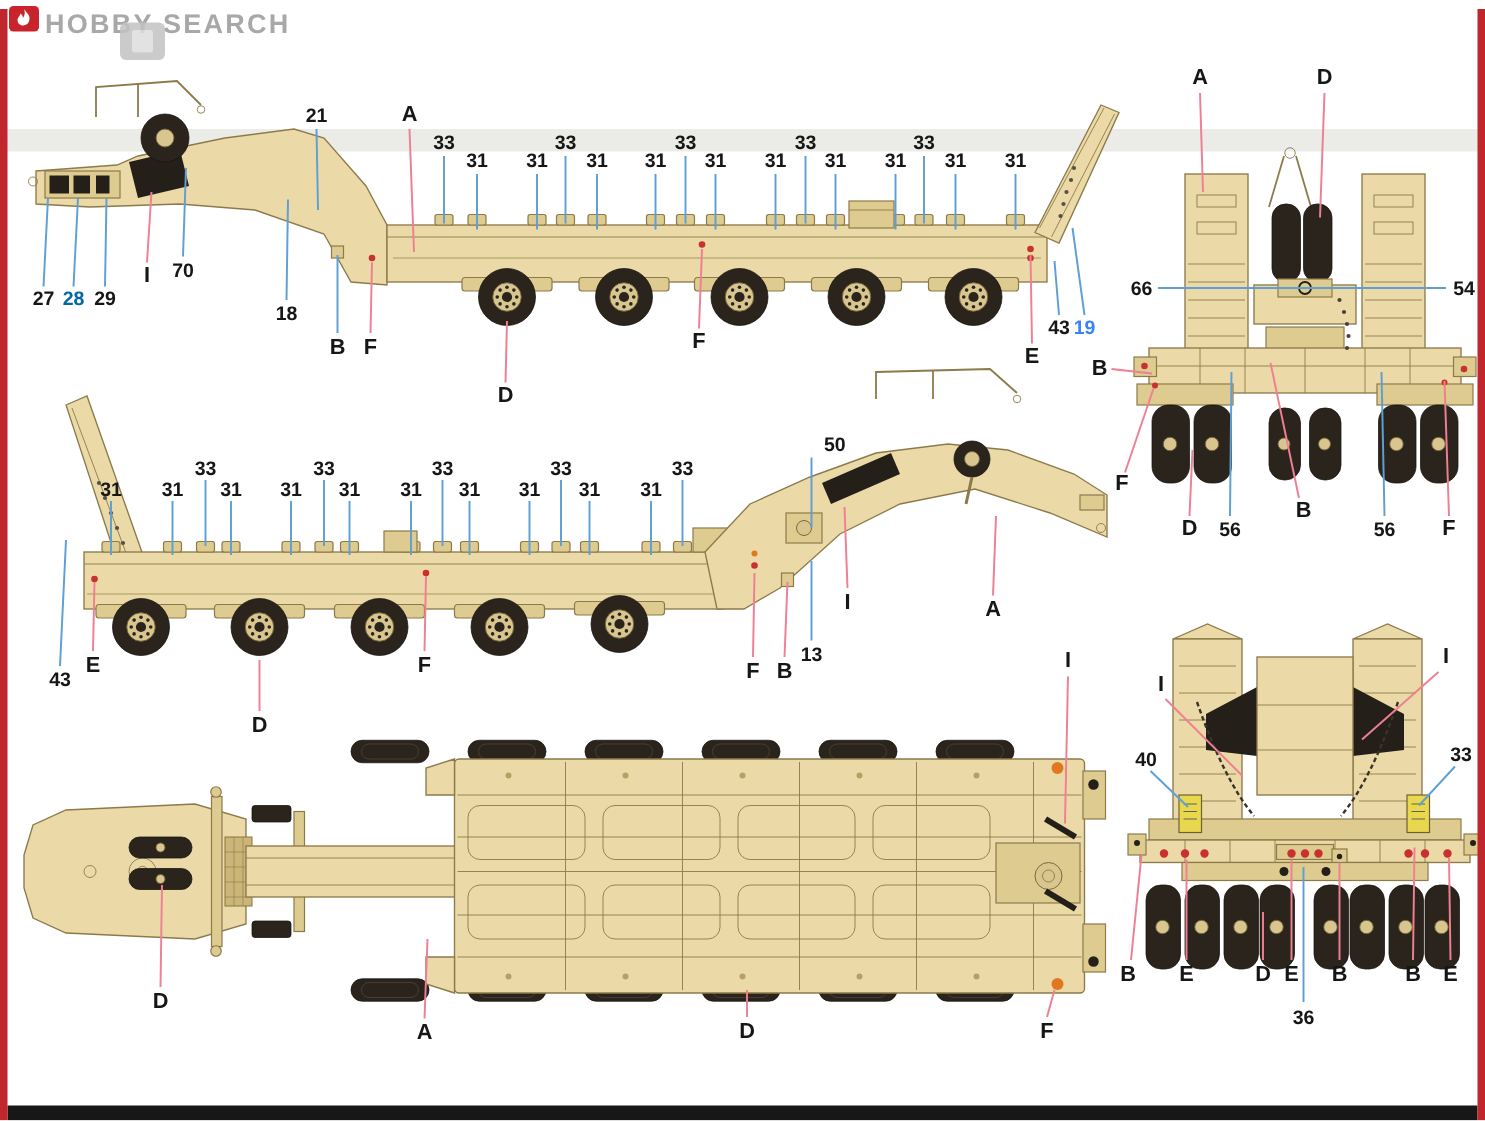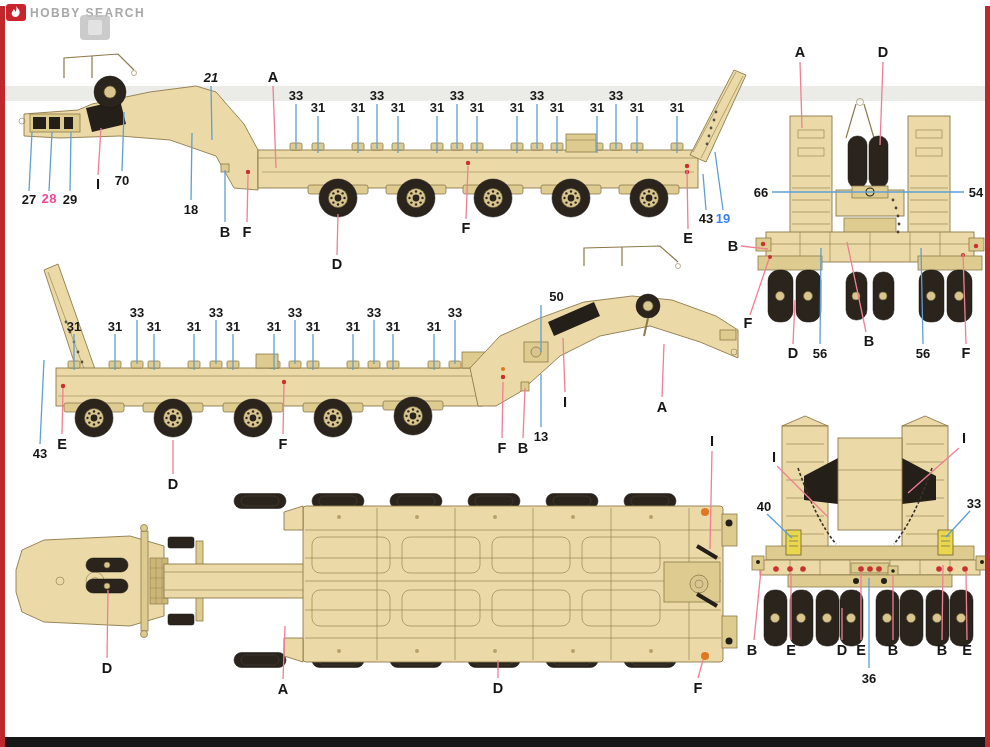--- a/index.html
+++ b/index.html
@@ -3,21 +3,21 @@
 <meta charset="utf-8">
 <title>M1000 Heavy Equipment Transporter Semi-trailer</title>
 <style>
   html,body{margin:0;padding:0;background:#ffffff;}
   .page{position:relative;width:990px;height:747px;background:#ffffff;overflow:hidden;
         font-family:"Liberation Sans",sans-serif;}
   .scan-band{position:absolute;left:0;top:86px;width:990px;height:15px;background:#ebebe8;}
   .logo{position:absolute;left:6px;top:4px;height:30px;}
   .logo-flame{position:absolute;left:0;top:0;width:20px;height:17px;background:#c8242b;border-radius:3px;}
   .logo-flame svg{position:absolute;left:2px;top:1px;}
-  .brand{position:absolute;left:24px;top:2px;font-size:12px;font-weight:700;color:#a8a8a8;
+  .brand{position:absolute;left:24px;top:2px;font-size:18px;font-weight:700;color:#a8a8a8;
          letter-spacing:1.5px;white-space:nowrap;}
   .photo-icon{position:absolute;left:74px;top:11px;width:30px;height:25px;background:#c3c3c3;
               border-radius:4px;opacity:.85;}
   .photo-icon .inner{position:absolute;left:8px;top:5px;width:14px;height:15px;background:#dedede;border-radius:2px;}
   .title{position:absolute;left:64px;top:11px;margin:0;font-size:19px;font-weight:700;font-style:italic;
          color:#323232;white-space:nowrap;z-index:5;}
   #art{position:absolute;left:0;top:0;z-index:2;}
   .callout{position:absolute;transform:translate(-50%,-50%);font-weight:700;font-size:13px;
            color:#161616;white-space:nowrap;z-index:6;line-height:1;}
   .callout.letter{font-size:14.5px;}
@@ -531,39 +531,39 @@
         <line x1="842" y1="640" x2="842" y2="608" stroke="#EF7F93" stroke-width="1.3"></line>
         <line x1="861" y1="640" x2="861" y2="573" stroke="#EF7F93" stroke-width="1.3"></line>
         <line x1="893" y1="640" x2="893" y2="575" stroke="#EF7F93" stroke-width="1.3"></line>
         <line x1="942" y1="640" x2="943" y2="565" stroke="#EF7F93" stroke-width="1.3"></line>
         <line x1="967" y1="640" x2="966" y2="572" stroke="#EF7F93" stroke-width="1.3"></line>
         <line x1="869" y1="668" x2="869" y2="578" stroke="#5E9FD4" stroke-width="1.3"></line>
       </g>
   </svg>
 
   <div id="callouts">
-      <div class="callout" style="left: 211px; top: 77px; color: rgb(22, 22, 22); font-style: italic;">21</div>
+      <div class="callout" style="left: 211px; top: 77px; color: rgb(22, 22, 22);">21</div>
       <div class="callout letter" style="left: 273px; top: 77px; color: rgb(22, 22, 22);">A</div>
       <div class="callout" style="left: 296px; top: 95px; color: rgb(22, 22, 22);">33</div>
       <div class="callout" style="left: 318px; top: 107px; color: rgb(22, 22, 22);">31</div>
       <div class="callout" style="left: 358px; top: 107px; color: rgb(22, 22, 22);">31</div>
       <div class="callout" style="left: 377px; top: 95px; color: rgb(22, 22, 22);">33</div>
       <div class="callout" style="left: 398px; top: 107px; color: rgb(22, 22, 22);">31</div>
       <div class="callout" style="left: 437px; top: 107px; color: rgb(22, 22, 22);">31</div>
       <div class="callout" style="left: 457px; top: 95px; color: rgb(22, 22, 22);">33</div>
       <div class="callout" style="left: 477px; top: 107px; color: rgb(22, 22, 22);">31</div>
       <div class="callout" style="left: 517px; top: 107px; color: rgb(22, 22, 22);">31</div>
       <div class="callout" style="left: 537px; top: 95px; color: rgb(22, 22, 22);">33</div>
       <div class="callout" style="left: 557px; top: 107px; color: rgb(22, 22, 22);">31</div>
       <div class="callout" style="left: 597px; top: 107px; color: rgb(22, 22, 22);">31</div>
       <div class="callout" style="left: 616px; top: 95px; color: rgb(22, 22, 22);">33</div>
       <div class="callout" style="left: 637px; top: 107px; color: rgb(22, 22, 22);">31</div>
       <div class="callout" style="left: 677px; top: 107px; color: rgb(22, 22, 22);">31</div>
       <div class="callout" style="left: 29px; top: 199px; color: rgb(22, 22, 22);">27</div>
-      <div class="callout" style="left: 49px; top: 199px; color: #ec4899; font-family: Liberation Mono, monospace;">28</div>
+      <div class="callout" style="left: 49px; top: 199px; color: #0369a1;">28</div>
       <div class="callout" style="left: 70px; top: 199px; color: rgb(22, 22, 22);">29</div>
       <div class="callout letter" style="left: 98px; top: 184px; color: rgb(22, 22, 22);">I</div>
       <div class="callout" style="left: 122px; top: 180px; color: rgb(22, 22, 22);">70</div>
       <div class="callout" style="left: 191px; top: 209px; color: rgb(22, 22, 22);">18</div>
       <div class="callout letter" style="left: 225px; top: 232px; color: rgb(22, 22, 22);">B</div>
       <div class="callout letter" style="left: 247px; top: 232px; color: rgb(22, 22, 22);">F</div>
       <div class="callout letter" style="left: 337px; top: 264px; color: rgb(22, 22, 22);">D</div>
       <div class="callout letter" style="left: 466px; top: 228px; color: rgb(22, 22, 22);">F</div>
       <div class="callout letter" style="left: 688px; top: 238px; color: rgb(22, 22, 22);">E</div>
       <div class="callout" style="left: 706px; top: 218px; color: rgb(22, 22, 22);">43</div>

